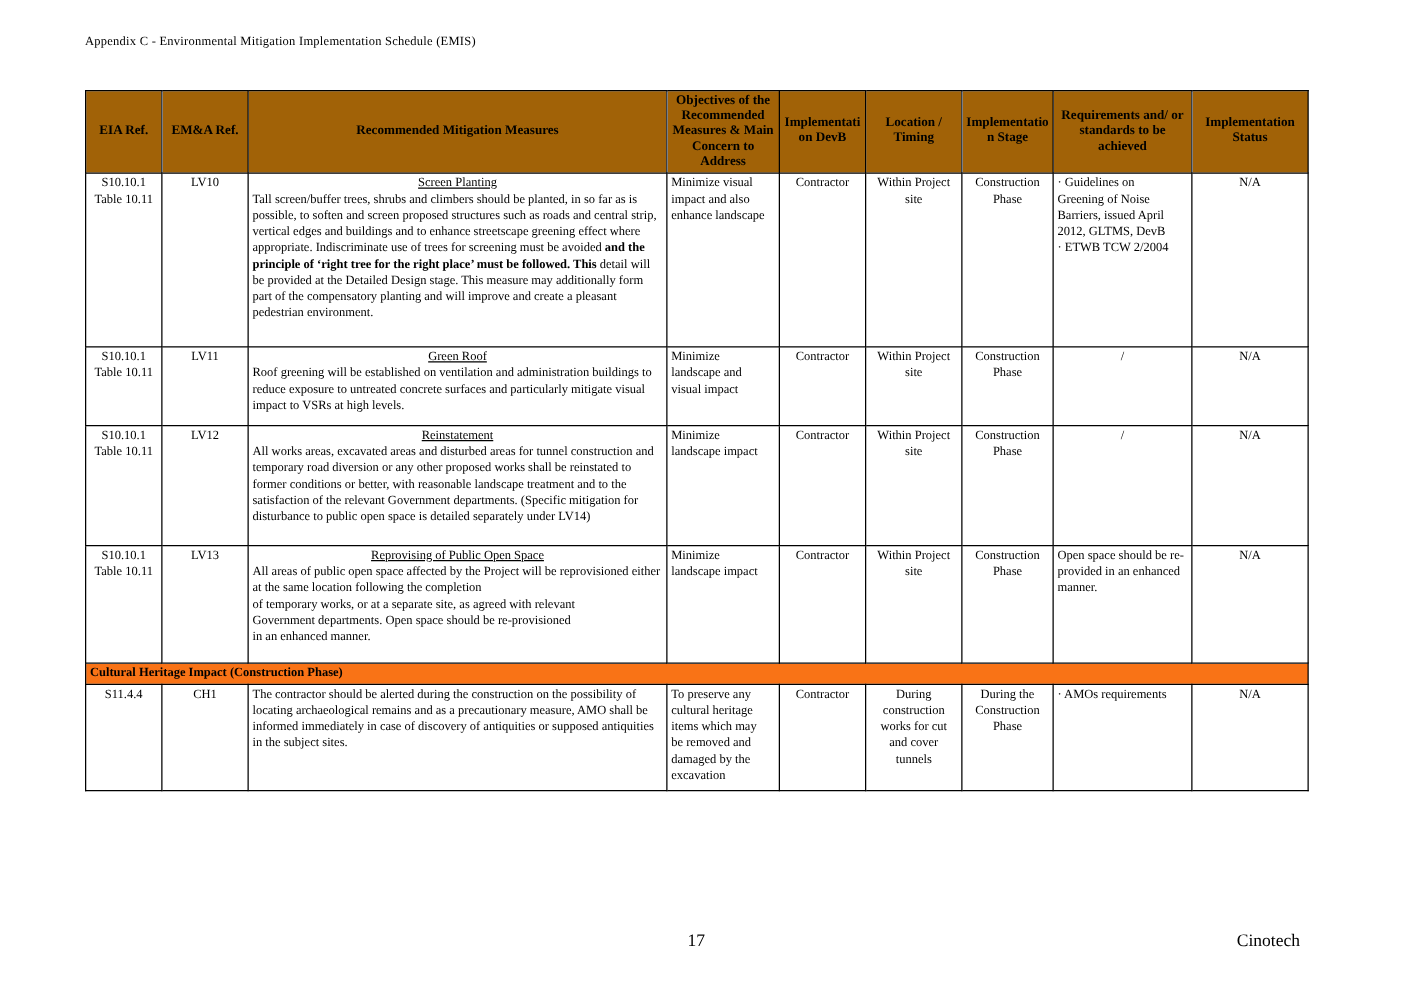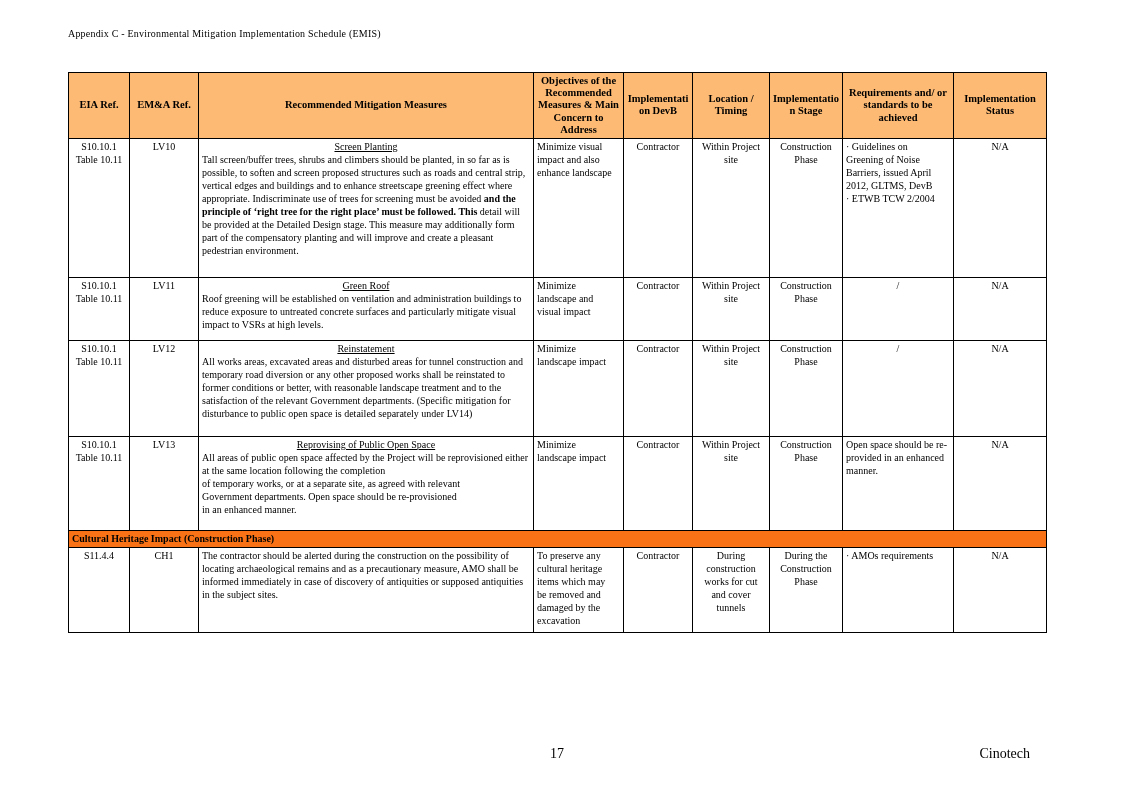--- a/index.html
+++ b/index.html
@@ -28,21 +28,21 @@
     border-collapse: collapse;
     table-layout: fixed;
   }
   table.emis th, table.emis td {
     border: 1px solid #000000;
     vertical-align: top;
     overflow: hidden;
   }
   table.emis thead tr { height: 65px; }
   table.emis th {
-    background: #fdba74;
+    background: #a16207;
     font-weight: bold;
     font-size: 10.5px;
     line-height: 1.16;
     text-align: center;
     vertical-align: middle;
     padding: 2px 1px;
     white-space: pre-line;
   }
   table.emis td {
     font-size: 10px;
@@ -63,21 +63,21 @@
     vertical-align: middle;
   }
   .footer {
     position: absolute;
     left: 68px;
     top: 746px;
     width: 978px;
     font-size: 14px;
   }
   .page-num { display: block; width: 100%; text-align: center; }
-  .footer-right { position: absolute; right: 16px; top: 0; margin-left: 32px; }
+  .footer-right { position: absolute; right: 6px; top: 0; margin-left: 32px; }
 </style>
 </head>
 <body>
 
 <div class="page">
   <div class="doc-title">Appendix C - Environmental Mitigation Implementation Schedule (EMIS)</div>
 
   <table class="emis">
     <colgroup>
         <col style="width: 61px;">

